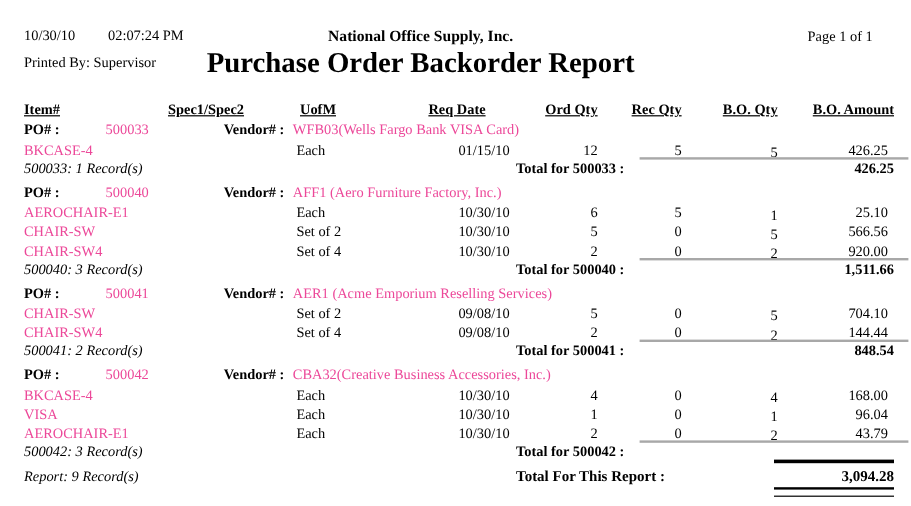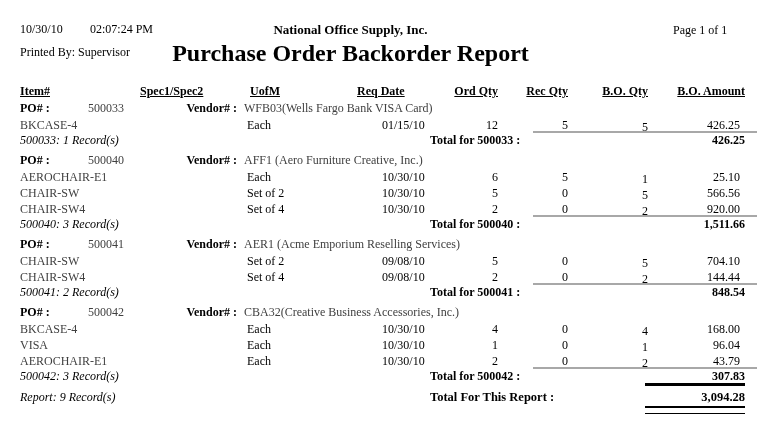--- a/index.html
+++ b/index.html
@@ -5,21 +5,21 @@
   html,body{margin:0;padding:0;background:#fff;}
   #page{
     position:relative;width:759px;height:422px;background:#ffffff;
     font-family:Liberation Serif, serif;
     font-size:12px;color:#000;overflow:hidden;
   }
   .abs{position:absolute;white-space:nowrap;}
   .b{font-weight:bold;}
   .i{font-style:italic;}
   .u{text-decoration:underline;}
-  .blue{color:#404040;}
+  .blue{color:#ec4899;}
   .center{left:0;width:701px;text-align:center;}
   .title{font-size:24px;}
   .company{font-size:13px;}
   .row{position:absolute;left:0;width:759px;height:16px;}
   .row span{position:absolute;top:0;white-space:nowrap;}
   .row span.low{top:2px;}
   
   .polab{left:20px;}
   .ponum{left:88px;}
   .vlab{left:140px;width:97px;text-align:right;}
@@ -85,21 +85,21 @@
       <div class="grule" style="top: 131px;"></div>
       <div class="row" style="top: 133px;">
         <span class="cnt i">500033: 1 Record(s)</span>
         <span class="tlab b">Total for 500033 :</span>
         <span class="tamt b">426.25</span>
       </div>
       <div class="row" style="top: 153px;">
         <span class="polab b">PO# :</span>
         <span class="ponum blue">500040</span>
         <span class="vlab b">Vendor# :</span>
-        <span class="vend blue">AFF1 (Aero Furniture Creative, Inc.)</span>
+        <span class="vend blue">AFF1 (Aero Furniture Factory, Inc.)</span>
       </div>
       <div class="row" style="top: 170px;">
         <span class="item blue">AEROCHAIR-E1</span>
         <span class="uofm">Each</span>
         <span class="date">10/30/10</span>
         <span class="ord">6</span>
         <span class="rec">5</span>
         <span class="bo low">1</span>
         <span class="amt">25.10</span>
       </div>
@@ -187,21 +187,20 @@
         <span class="date">10/30/10</span>
         <span class="ord">2</span>
         <span class="rec">0</span>
         <span class="bo low">2</span>
         <span class="amt">43.79</span>
       </div>
       <div class="grule" style="top: 367px;"></div>
       <div class="row" style="top: 369px;">
         <span class="cnt i">500042: 3 Record(s)</span>
         <span class="tlab b">Total for 500042 :</span>
-        <span class="tamt b">307.83</span>
       </div>
     </div>
 
   <div id="grand-rule"></div>
   <div class="row" style="top:390px">
     <span class="cnt i">Report: 9 Record(s)</span>
     <span class="tlab b ftxt">Total For This Report :</span>
     <span class="tamt b ftxt">3,094.28</span>
   </div>
   <div id="double-rule"></div>

